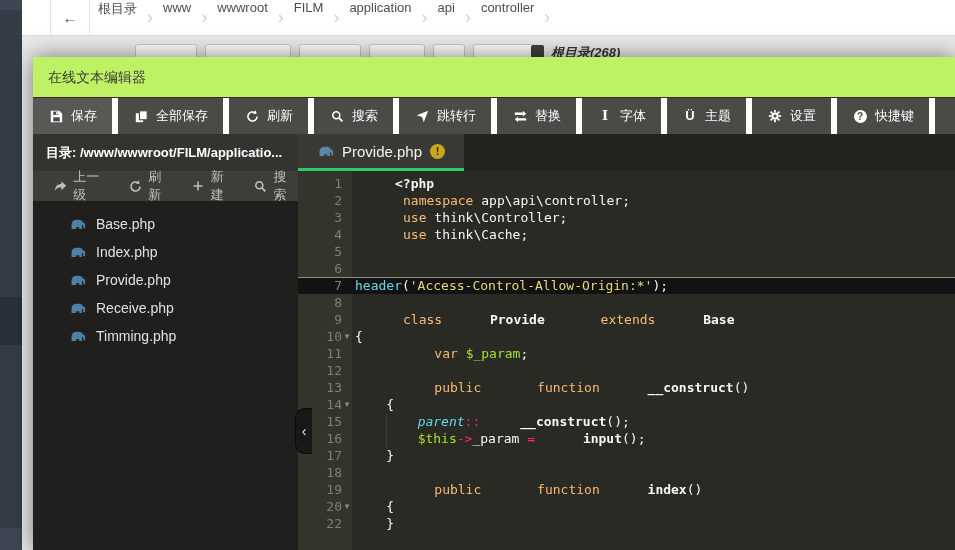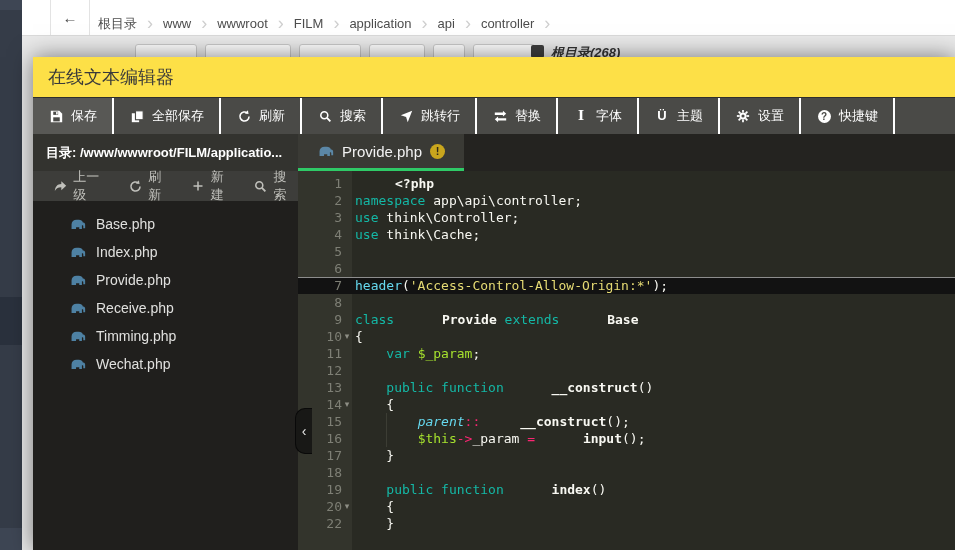--- a/index.html
+++ b/index.html
@@ -5,35 +5,35 @@
   html,body{margin:0;padding:0;}
   body{width:955px;height:550px;position:relative;overflow:hidden;background:#e9e9e9;
        font-family:"Liberation Sans","DejaVu Sans",sans-serif;}
   
   #admin{position:absolute;left:0;top:0;width:22px;height:550px;background:#353c48;}
   #admin .st{position:absolute;left:0;width:22px;}
   
   #topbar{position:absolute;left:22px;top:0;width:933px;height:35px;background:#ffffff;border-bottom:1px solid #dadada;}
   #backbtn{position:absolute;left:28px;top:0;width:38px;height:35px;border-left:1px solid #e3e3e3;border-right:1px solid #e3e3e3;
            display:flex;align-items:center;justify-content:center;color:#4a4a4a;font-size:15px;font-weight:bold;cursor:pointer;}
-  #crumbs{position:absolute;left:68px;top:0;height:47px;display:flex;align-items:center;}
+  #crumbs{position:absolute;left:68px;top:0;height:47px;display:flex;align-items:flex-start;}
   .crumb{padding:0 8px;font-size:13px;color:#4d4d4d;cursor:pointer;}
   .csep{color:#cfcfcf;font-size:18px;line-height:35px;padding:0 2px;font-weight:normal;}
   
   #bgrow{position:absolute;left:135px;top:44px;display:flex;gap:8px;}
   .bgbtn{height:26px;background:#fdfdfd;border:1px solid #c9c9c9;border-radius:3px;box-sizing:border-box;}
   #bglabel{position:absolute;left:531px;top:44px;display:flex;gap:7px;align-items:flex-start;font-style:italic;}
   #bglabel .sq{width:13px;height:13px;background:#3e3e3e;border-radius:2px;margin-top:1px;}
   #bglabel .txt{font-size:13px;color:#333;font-weight:bold;}
   
   #modal{position:absolute;left:33px;top:57px;width:922px;height:493px;background:#201f1d;
          box-shadow:0 0 22px rgba(0,0,0,.5);display:flex;flex-direction:column;z-index:5;}
-  #mtitle{height:40px;flex:none;background:#fde047;color:#3a3a3a;font-size:18px;line-height:40px;padding-left:15px;}
+  #mtitle{height:40px;flex:none;background:#bef264;color:#3a3a3a;font-size:14px;line-height:40px;padding-left:15px;}
   #etoolbar{height:36px;flex:none;background:#4a4a47;border-top:1px solid #2f2f2d;display:flex;box-sizing:content-box;}
-  .tbtn{display:flex;align-items:center;gap:7px;padding:0 15px;color:#fff;font-size:13px;border-right:2px solid #ffffff;cursor:pointer;}
+  .tbtn{display:flex;align-items:center;gap:7px;padding:0 15px;color:#fff;font-size:13px;border-right:6px solid #ffffff;cursor:pointer;}
   .tbtn:first-child{background:#585855;}
   .ticn{width:16px;display:flex;justify-content:center;align-items:center;}
   .ticon{font-weight:bold;font-size:13px;line-height:14px;}
   .circq{display:inline-block;width:13px;height:13px;border-radius:50%;background:#fff;color:#4a4a47;
          font-weight:bold;font-size:10px;line-height:13px;text-align:center;}
   #ebody{flex:1;display:flex;position:relative;min-height:0;}
   
   #sidebar{width:265px;flex:none;display:flex;flex-direction:column;background:#201f1d;}
   #dirbar{height:37px;flex:none;background:#33332f;color:#fff;font-weight:bold;font-size:13px;line-height:37px;
           padding-left:13px;white-space:nowrap;overflow:hidden;}
@@ -55,21 +55,21 @@
         font-family:"DejaVu Sans Mono",monospace;font-size:13px;}
   #gutterbg{position:absolute;left:0;top:0;bottom:0;width:54px;background:#33342c;}
   #lines{position:relative;padding-top:4px;}
   .cl{height:17px;line-height:17px;position:relative;}
   .ln{display:inline-block;width:44px;text-align:right;color:#7e7f75;vertical-align:top;}
   .fold{display:inline-block;width:10px;text-align:center;color:#8d8e84;font-size:9px;vertical-align:top;
         font-family:"DejaVu Sans",sans-serif;cursor:pointer;}
   .ct{white-space:pre;padding-left:3px;color:#f8f8f2;}
   .cl.active{background:#121212;box-shadow:inset 0 1px 0 #8d8d8d;}
   .cl.g::after{content:"";position:absolute;left:88px;top:0;height:17px;width:1px;background:#3c3d34;}
-  .tk.k{color:#14b8a6;} .tk.s{color:#e6db74;} .tk.b{color:#66d9ef;} .tk.v{color:#a6e22e;}
+  .tk.k{color:#fdba74;margin-left:48px;} .tk.s{color:#e6db74;} .tk.b{color:#66d9ef;} .tk.v{color:#a6e22e;}
   .tk.o{color:#f92672;} .tk.i{color:#66d9ef;font-style:italic;} .tk.d{color:#f8f8f2;font-weight:bold;margin-left:40px;} .tk.p{color:#f8f8f2;}
   #handle{position:absolute;left:262px;top:274px;width:17px;height:46px;background:#181816;border:1px solid #090909;
           border-right:none;border-radius:10px 0 0 10px;color:#e8e8e8;display:flex;align-items:center;justify-content:center;
           font-size:14px;z-index:3;cursor:pointer;box-sizing:border-box;}
   svg{display:block;}
 </style>
 </head>
 <body>
 
 <div id="admin">
@@ -280,28 +280,20 @@
             </span>
             <span>Receive.php</span>
           </div>
           <div class="file">
             <span class="phpic">
               <svg width="17" height="12" viewBox="0 0 20 14">
                 <path d="M3 13V7.5C3 4 5.5 2 9 2h2.5c2.6 0 4.3 1.3 4.8 3.2h.4C18.4 5.5 19 6.6 19 8v4h-2.2V9.8c0-.9-.5-1.3-1.3-1.3h-.3V13h-3.1v-2.2H8.3V13H3z" fill="currentColor"></path>
               </svg>
             </span>
             <span>Timming.php</span>
-          </div>
-          <div class="file">
-            <span class="phpic">
-              <svg width="17" height="12" viewBox="0 0 20 14">
-                <path d="M3 13V7.5C3 4 5.5 2 9 2h2.5c2.6 0 4.3 1.3 4.8 3.2h.4C18.4 5.5 19 6.6 19 8v4h-2.2V9.8c0-.9-.5-1.3-1.3-1.3h-.3V13h-3.1v-2.2H8.3V13H3z" fill="currentColor"></path>
-              </svg>
-            </span>
-            <span>Wechat.php</span>
           </div>
         </div>
     </div>
     <div id="editorcol">
       <div id="tabbar">
         <div id="tab">
           <span class="phpic">
               <svg width="17" height="12" viewBox="0 0 20 14">
                 <path d="M3 13V7.5C3 4 5.5 2 9 2h2.5c2.6 0 4.3 1.3 4.8 3.2h.4C18.4 5.5 19 6.6 19 8v4h-2.2V9.8c0-.9-.5-1.3-1.3-1.3h-.3V13h-3.1v-2.2H8.3V13H3z" fill="currentColor"></path>
               </svg>

